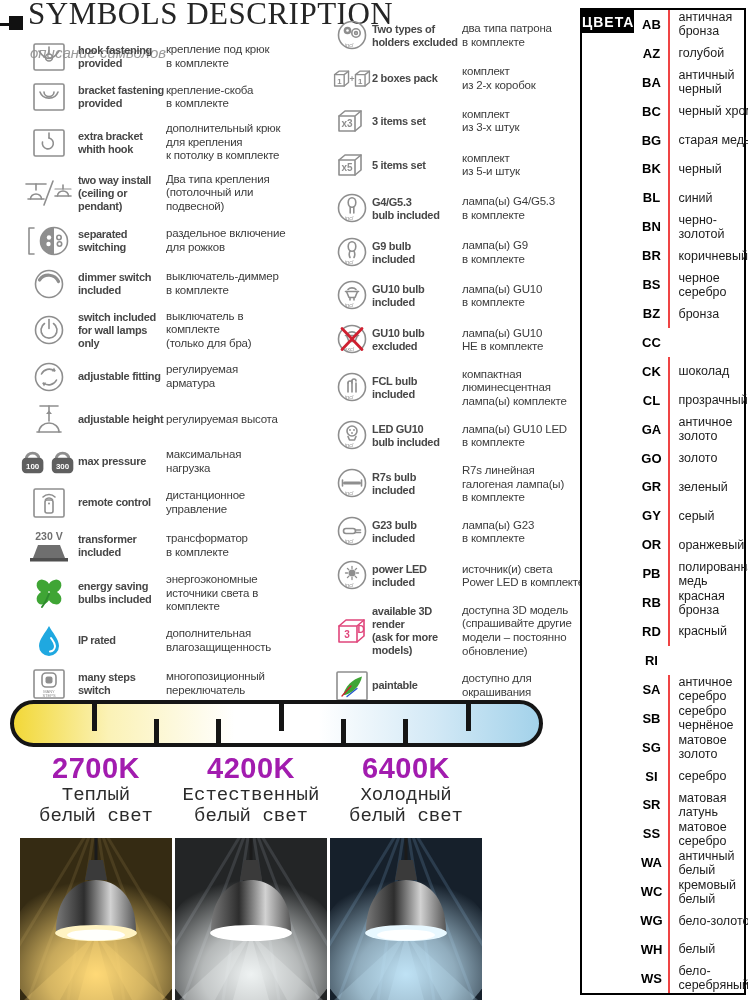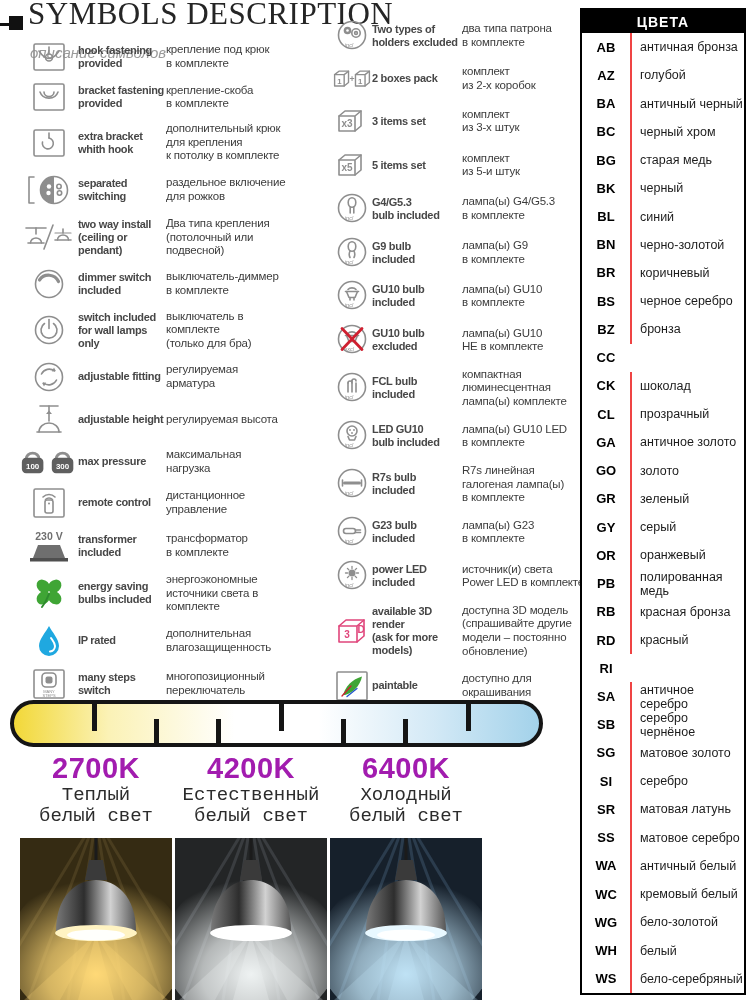--- a/index.html
+++ b/index.html
@@ -20,26 +20,26 @@
   .col-left .sym-icon{width:58px;}
   .col-mid .sym-icon{width:40px;}
   .sym-en{white-space:pre;font-weight:bold;font-size:11px;letter-spacing:-.3px;
           line-height:1.18;color:#474747;flex:0 0 auto;}
   .col-left .sym-en{width:88px;}
   .col-mid .sym-en{width:90px;}
   .sym-ru{white-space:pre;font-size:11.5px;letter-spacing:-.2px;line-height:1.18;color:#3c3c3c;flex:1;}
   .sym-icon svg{display:block;}
   
   .color-table{position:absolute;left:580px;top:8px;width:166px;height:987px;
-               border:2px solid #000;box-sizing:border-box;display:flex;flex-direction:column;background:#fff;}
+               border:2px solid #000;box-sizing:border-box;display:flex;flex-direction:row;background:#fff;}
   .ct-header{height:23px;background:#000;color:#fff;font-weight:bold;font-size:14px;letter-spacing:1px;
              display:flex;align-items:center;justify-content:center;flex:0 0 auto;}
   .ct-body{flex:1;display:flex;flex-direction:column;}
   .ct-row{flex:1;display:flex;align-items:center;}
-  .ct-code{width:48px;text-align:center;font-weight:bold;font-size:13px;color:#000;flex:0 0 auto;}
+  .ct-code{width:34px;text-align:center;font-weight:bold;font-size:13px;color:#000;flex:0 0 auto;}
   .ct-name{flex:1;align-self:stretch;display:flex;align-items:center;border-left:2px solid #ef4444;
            padding-left:8px;font-size:12.5px;color:#1c1c1c;}
   
   .temp-bar{position:absolute;left:10px;top:700px;width:533px;height:47px;box-sizing:border-box;
             border:4px solid #151515;border-radius:24px;}
   .tick{position:absolute;width:5px;background:#151515;}
   .tick.tall{top:0;height:27px;}
   .tick.short{bottom:0;height:24px;}
   
   .temp-labels{position:absolute;left:20px;top:752px;width:462px;display:flex;gap:3px;}
@@ -103,59 +103,59 @@
           </svg>
         </div>
         <div class="sym-en">extra bracket
 whith hook</div>
         <div class="sym-ru">дополнительный крюк
 для крепления
 к потолку в комплекте</div>
       </div>
       <div class="sym-row">
         <div class="sym-icon">
-          <svg width="46" height="34" viewBox="0 0 46 34">
-            <g fill="none" stroke="#8e8e8e" stroke-width="1.6" stroke-linecap="round" stroke-linejoin="round">
-              <path d="M8 4 h-5 v26 h5"></path>
-              <circle cx="28" cy="17" r="13.5"></circle>
-              <path d="M28 3.5 a13.5 13.5 0 0 0 0 27 z" fill="#8e8e8e" stroke="none"></path>
-              <circle cx="23" cy="13.5" r="2.2" fill="#fff" stroke="none"></circle>
-              <circle cx="22.5" cy="20" r="2.2" fill="#fff" stroke="none"></circle>
-              <circle cx="33" cy="13.5" r="2.2"></circle>
-              <circle cx="33.5" cy="20" r="2.2"></circle>
-            </g>
-          </svg>
-        </div>
-        <div class="sym-en">separated
-switching</div>
-        <div class="sym-ru">раздельное включение
-для рожков</div>
-      </div>
-      <div class="sym-row">
-        <div class="sym-icon">
           <svg width="50" height="30" viewBox="0 0 50 30">
             <g fill="none" stroke="#8e8e8e" stroke-width="1.6" stroke-linecap="round" stroke-linejoin="round">
               <path d="M2 6 h20"></path>
               <path d="M12 6 v6"></path>
               <path d="M6.5 21 a5.5 5 0 0 1 11 0"></path>
               <path d="M4 21 h16"></path>
               <path d="M29 3 l-9 24"></path>
               <path d="M33.5 18 a5.5 5 0 0 1 11 0"></path>
               <path d="M31 18 h16"></path>
               <path d="M39 11 v-4"></path>
               <path d="M31 11 h16" stroke-width="1.2"></path>
             </g>
           </svg>
         </div>
         <div class="sym-en">two way install
 (ceiling or
 pendant)</div>
         <div class="sym-ru">Два типа крепления
 (потолочный или
 подвесной)</div>
+      </div>
+      <div class="sym-row">
+        <div class="sym-icon">
+          <svg width="46" height="34" viewBox="0 0 46 34">
+            <g fill="none" stroke="#8e8e8e" stroke-width="1.6" stroke-linecap="round" stroke-linejoin="round">
+              <path d="M8 4 h-5 v26 h5"></path>
+              <circle cx="28" cy="17" r="13.5"></circle>
+              <path d="M28 3.5 a13.5 13.5 0 0 0 0 27 z" fill="#8e8e8e" stroke="none"></path>
+              <circle cx="23" cy="13.5" r="2.2" fill="#fff" stroke="none"></circle>
+              <circle cx="22.5" cy="20" r="2.2" fill="#fff" stroke="none"></circle>
+              <circle cx="33" cy="13.5" r="2.2"></circle>
+              <circle cx="33.5" cy="20" r="2.2"></circle>
+            </g>
+          </svg>
+        </div>
+        <div class="sym-en">separated
+switching</div>
+        <div class="sym-ru">раздельное включение
+для рожков</div>
       </div>
       <div class="sym-row">
         <div class="sym-icon">
           <svg width="32" height="32" viewBox="0 0 32 32">
             <g fill="none" stroke="#8e8e8e" stroke-width="1.6" stroke-linecap="round" stroke-linejoin="round">
               <circle cx="16" cy="16" r="13.5"></circle>
               <path d="M6.5 12 a11 11 0 0 1 19 1.5" stroke-width="3.2"></path>
             </g>
           </svg>
         </div>

